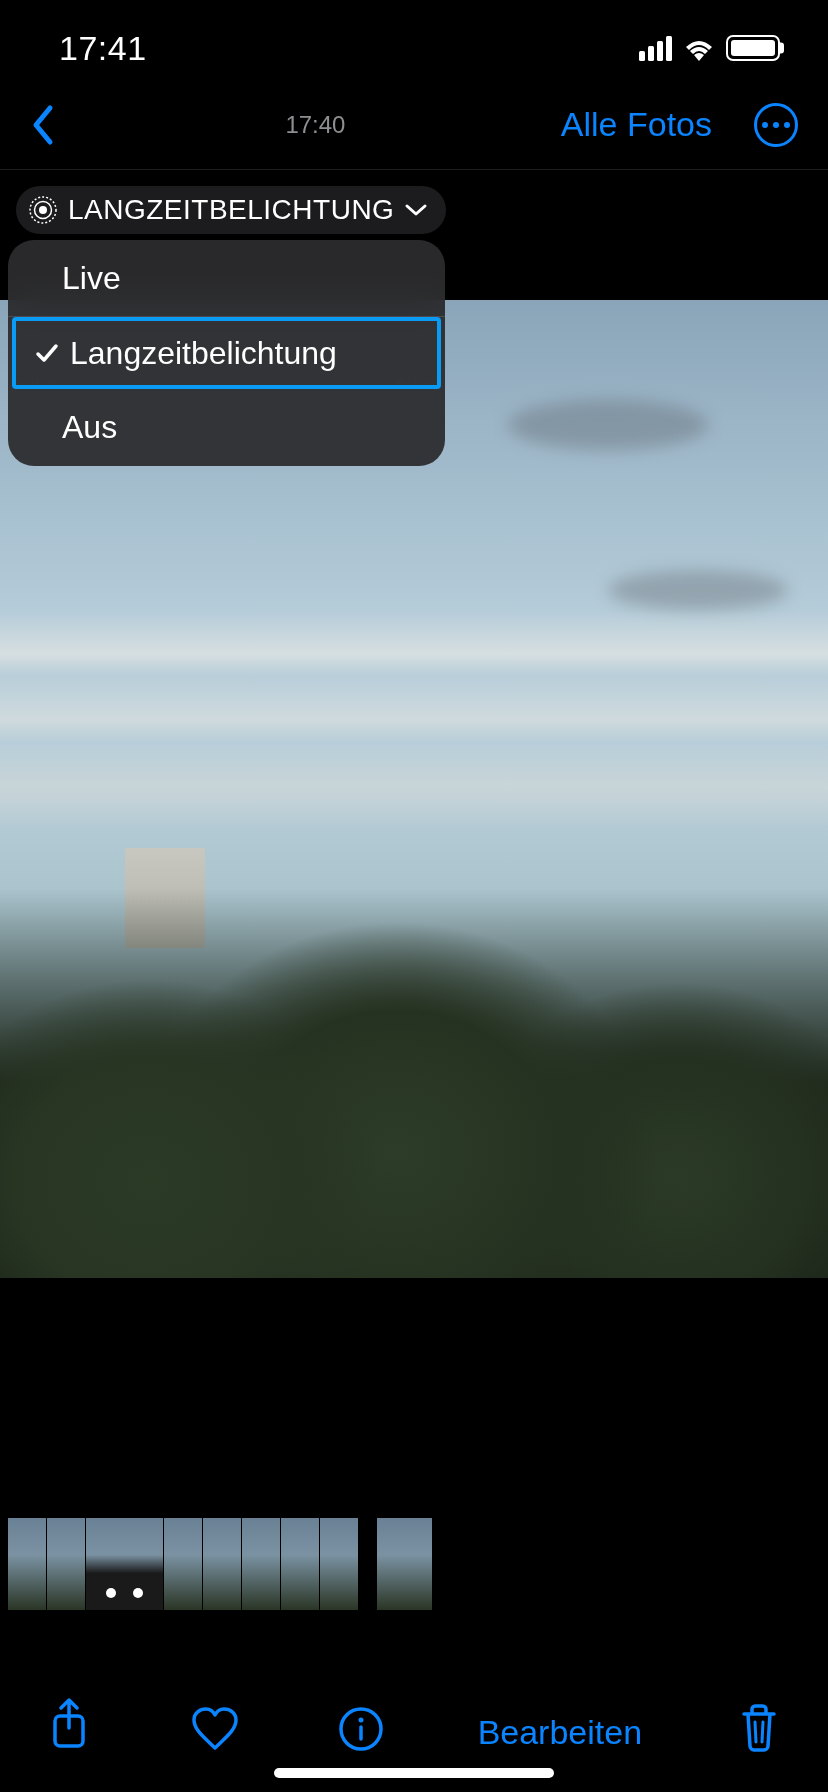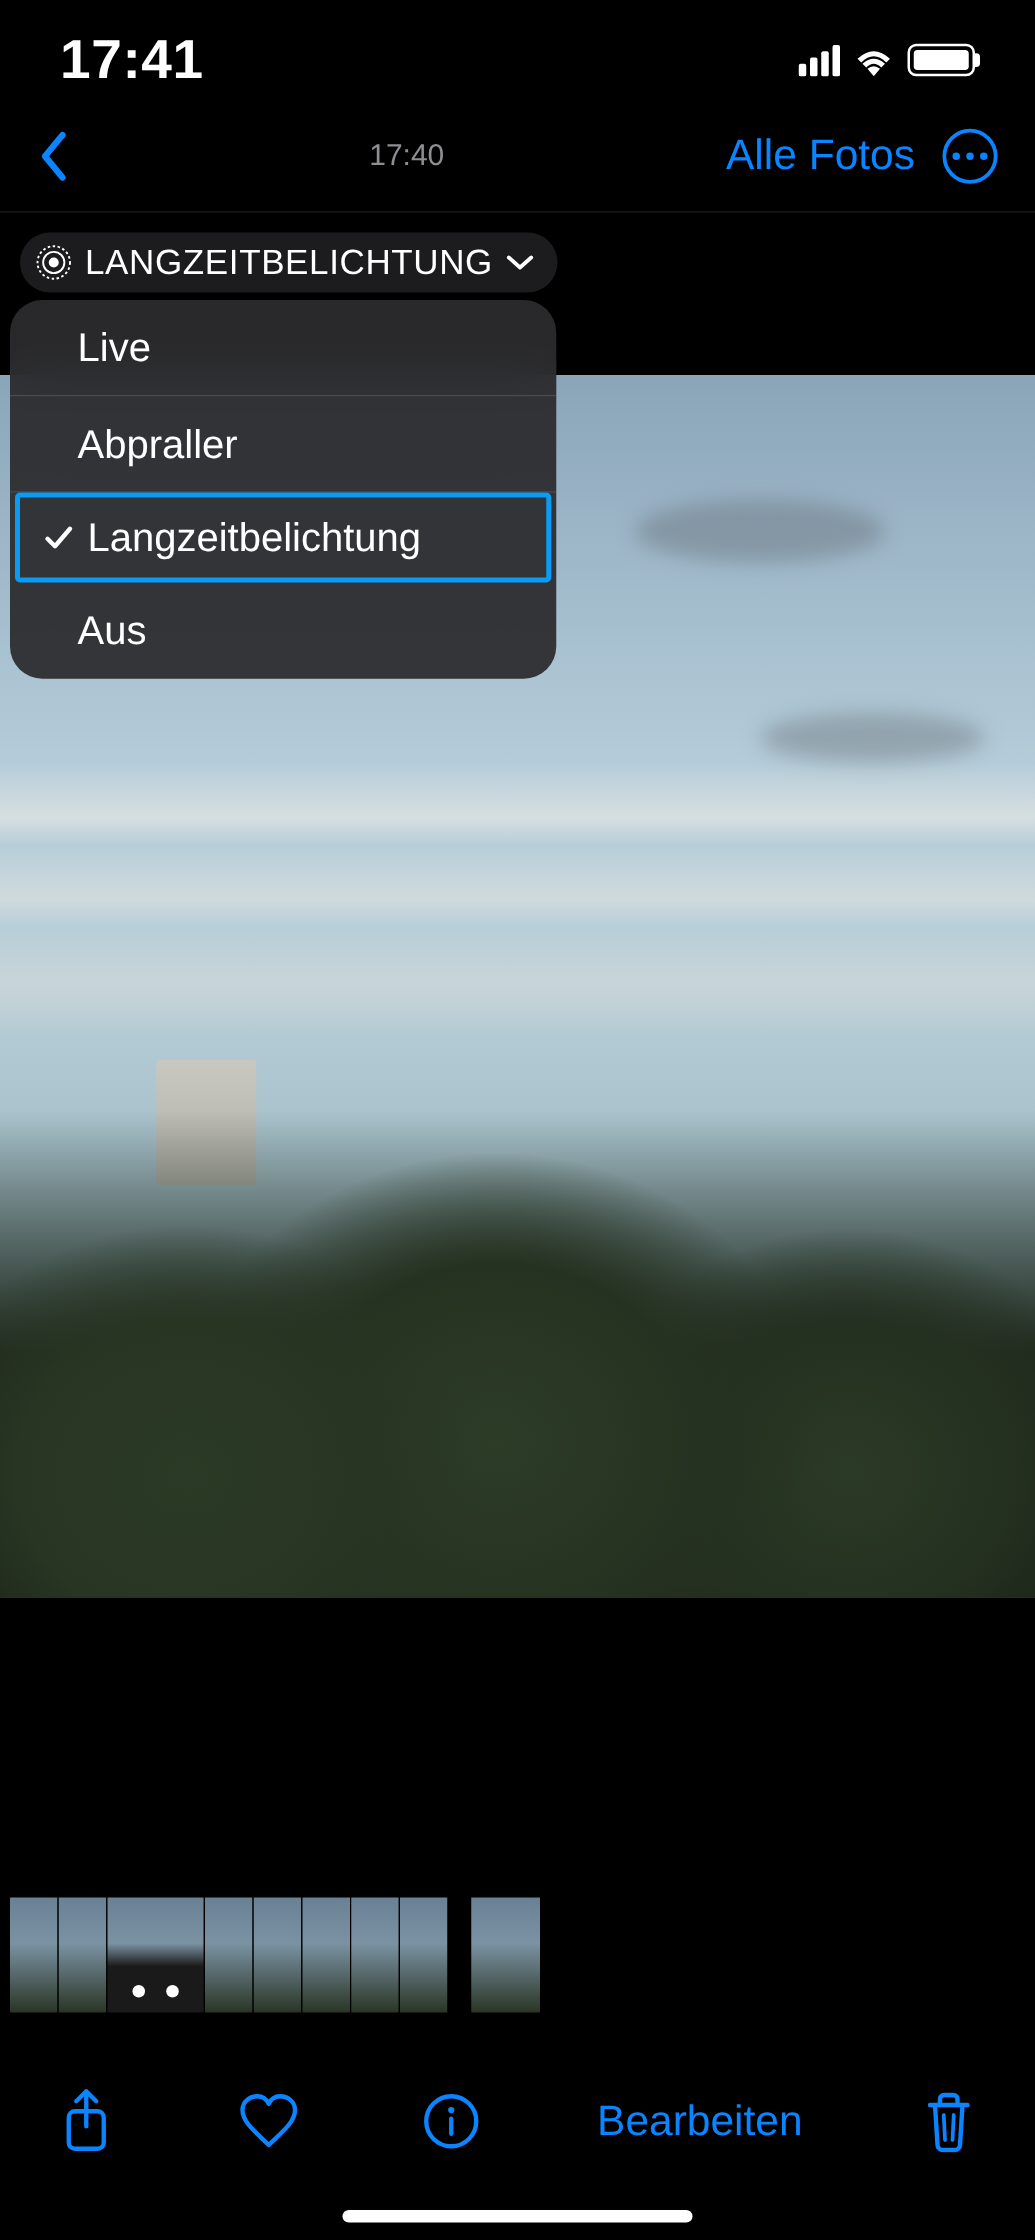--- a/index.html
+++ b/index.html
@@ -15,23 +15,24 @@
     
     
     .status-bar {
       display: flex;
       justify-content: space-between;
       align-items: center;
       padding: 26px 48px 10px 48px;
       height: 80px;
     }
     .status-time {
-      font-size: 44px;
-      font-weight: 700;
+      font-size: 34px;
+      font-weight: 400;
       letter-spacing: 0.5px;
+      margin-left: 11px;
     }
     .status-icons {
       display: flex;
       align-items: center;
       gap: 10px;
     }
     .signal-bars {
       display: flex;
       gap: 3px;
       align-items: flex-end;
@@ -70,21 +71,21 @@
       align-items:center;
       justify-content:space-between;
       height:90px;
       padding:0 30px 0 30px;
       border-bottom:0.5px solid #1c1c1e;
     }
     .back-btn { width:40px; display:flex; align-items:center; }
     .nav-center { text-align:center; flex:1; }
     .nav-title { font-size:34px; font-weight:600; }
     .nav-sub { font-size:24px; color:#8e8e93; font-weight:400; }
-    .nav-right { display:flex; align-items:center; gap:22px; }
+    .nav-right { display:flex; align-items:center; gap:42px; }
     .all-photos { font-size:34px; color:#0a84ff; font-weight:400; }
     .more-btn { width:44px; height:44px; border:3px solid #0a84ff; border-radius:50%; display:flex; align-items:center; justify-content:center; }
     .more-dots { display:flex; gap:5px; }
     .more-dots span { width:6px; height:6px; background:#0a84ff; border-radius:50%; }
     
     
     .badge-area {
       padding:16px 16px 0 16px;
     }
     .live-badge {
@@ -228,21 +229,21 @@
     .thumb.wide::after { right:20px; }
     .thumb.sep { margin-left:18px; width:56px; }
     
     
     .toolbar {
       position:absolute;
       bottom:40px;
       left:0; right:0;
       height:110px;
       display:flex;
-      align-items:center;
+      align-items:flex-end;
       justify-content:space-between;
       padding:0 40px;
     }
     .tool-icon { color:#0a84ff; display:flex; align-items:center; justify-content:center; width:58px; }
     .edit-label { font-size:34px; color:#0a84ff; }
     
     
     .home-indicator {
       position:absolute;
       bottom:14px;
@@ -314,24 +315,20 @@
   <div class="cloud-streaks"></div>
   <div class="building"></div>
   <div class="trees"></div>
 </div>
 
 <div class="dropdown">
   <div class="dropdown-item">
     <div class="dropdown-check"></div>
     <div class="dropdown-label">Live</div>
   </div>
-  <div class="dropdown-item">
-    <div class="dropdown-check"></div>
-    <div class="dropdown-label">Abpraller</div>
-  </div>
   <div class="dropdown-item selected">
     <div class="dropdown-check">
       <svg width="26" height="24" viewBox="0 0 26 24">
           <path d="M4 13 L10 19 L22 5" stroke="#fff" stroke-width="3.5" fill="none" stroke-linecap="round" stroke-linejoin="round"></path>
         </svg>
     </div>
     <div class="dropdown-label">Langzeitbelichtung</div>
   </div>
   <div class="dropdown-item">
     <div class="dropdown-check"></div>

